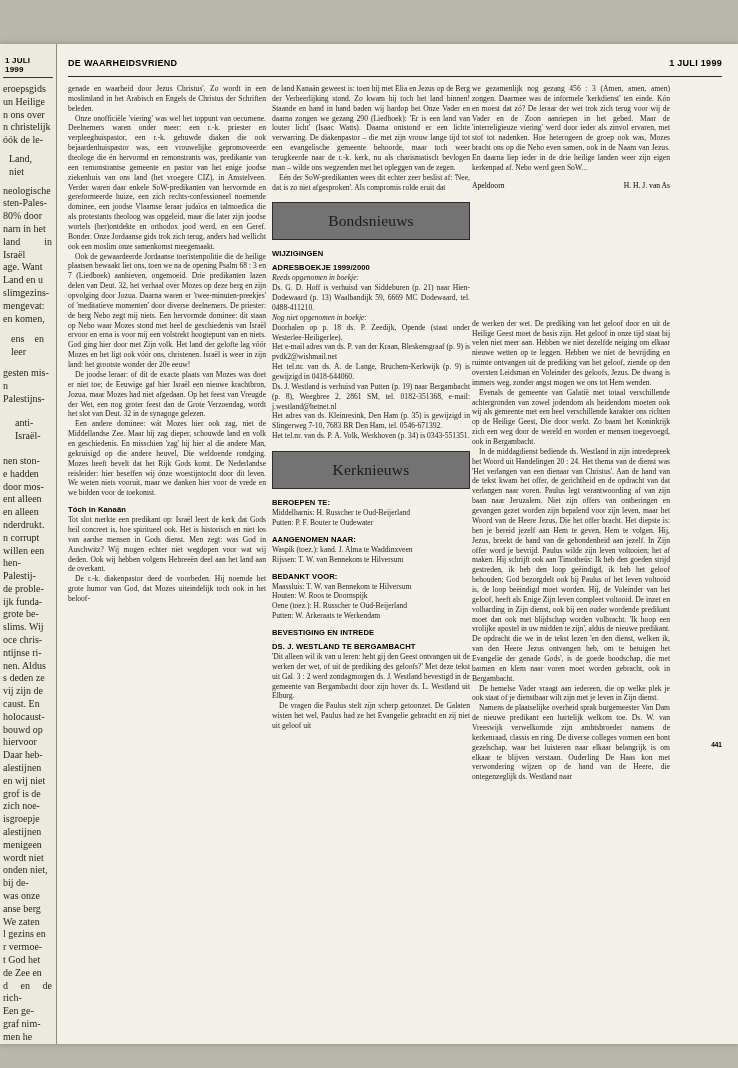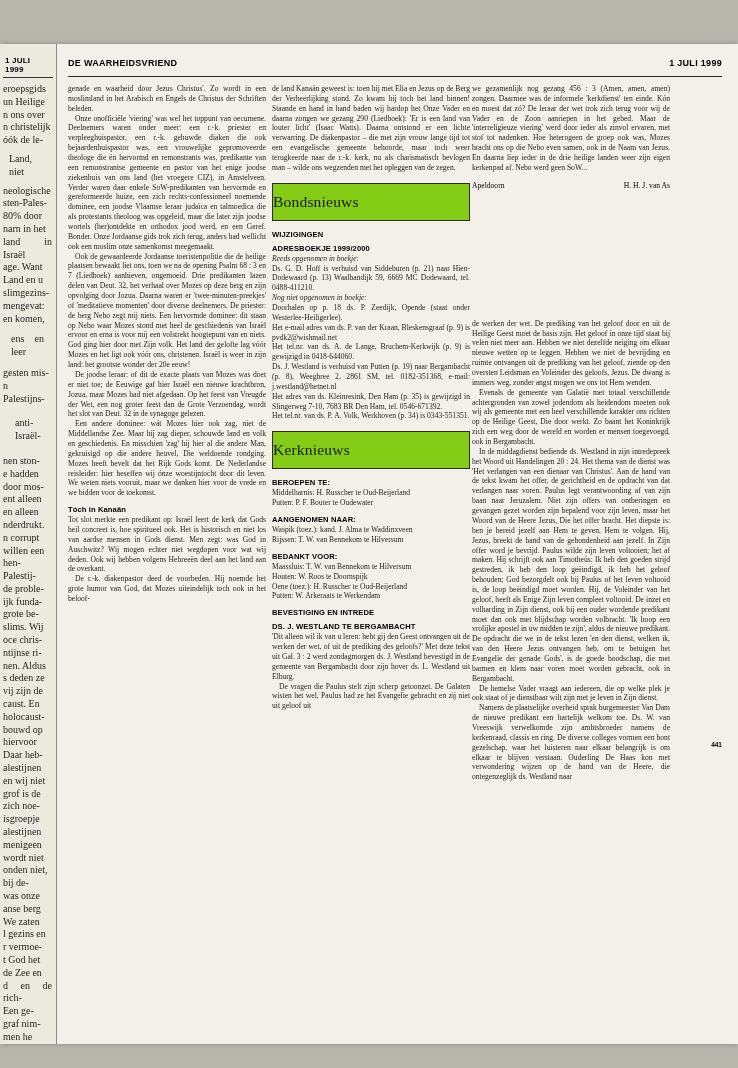--- a/index.html
+++ b/index.html
@@ -82,22 +82,22 @@
     height:12px;
   }
   .sig .place{position:absolute;left:0;top:0;}
   .sig .name{position:absolute;right:0;top:0;}
 
   
   .sec-box{
     border:1.1px solid #2b2b27;
     margin:10px 0 9px 0;
     padding:9px 0 9px 0;
-    text-align:left;
-    background:#84cc16;
+    text-align:center;
+    background:#737373;
   }
   .sec-box .t{
     font-family:"Liberation Serif", serif;
     font-size:15.5px;
     letter-spacing:.2px;
     color:#1a1a16;
   }
   h4.sub{
     font-family:"Liberation Sans", sans-serif;
     font-size:7.6px;
@@ -208,20 +208,21 @@
         <p>Ook de gewaardeerde Jordaanse toeristenpolitie die de heilige plaatsen bewaakt liet ons, toen we na de opening Psalm 68 : 3 en 7 (Liedboek) aanhieven, ongemoeid. Drie predikanten lazen delen van Deut. 32, het verhaal over Mozes op deze berg en zijn opvolging door Jozua. Daarna waren er 'twee-minuten-preekjes' of 'meditatieve momenten' door diverse deelnemers. De priester: de berg Nebo zegt mij niets. Een hervormde dominee: dit staan op Nebo waar Mozes stond met heel de geschiedenis van Israël ervoor en erna is voor mij een volstrekt hoogtepunt van en niets. God ging hier door met Zijn volk. Het land der gelofte lag vóór Mozes en het ligt ook vóór ons, christenen. Israël is weer in zijn land: het grootste wonder der 20e eeuw!</p>
         <p>De joodse leraar: of dit de exacte plaats van Mozes was doet er niet toe; de Eeuwige gaf hier Israël een nieuwe krachtbron, Jozua, maar Mozes had niet afgedaan. Op het feest van Vreugde der Wet, een nog groter feest dan de Grote Verzoendag, wordt het slot van Deut. 32 in de synagoge gelezen.</p>
         <p>Een andere dominee: wát Mozes hier ook zag, niet de Middellandse Zee. Maar híj zag dieper, schouwde land en volk en geschiedenis. En misschien 'zag' hij hier al die andere Man, gekruisigd op die andere heuvel, Die weldoende rondging. Mozes heeft bevelt dat het Rijk Gods komt. De Nederlandse reisleider: hier beseffen wij ónze woestijntocht door dit leven. We weten niets vooruit, maar we danken hier voor de vrede en we bidden voor de toekomst.</p>
         <h4 class="sub">Tóch in Kanaän</h4>
         <p class="first">Tot slot merkte een predikant op: Israël leert de kerk dat Gods heil concreet is, hoe spiritueel ook. Het is historisch en niet los van aardse mensen in Gods dienst. Men zegt: was God in Auschwitz? Wij mogen echter niet wegdopen voor wat wij deden. Ook wij hebben volgens Hebreeën deel aan het land aan de overkant.</p>
         <p>De r.-k. diakenpastor deed de voorbeden. Hij noemde het grote humor van God, dat Mozes uiteindelijk toch ook in het beloof-</p>
       </div>
 
       <div class="col c2">
         <p class="first">de land Kanaän geweest is: toen hij met Elia en Jezus op de Berg der Verheerlijking stond. Zo kwam hij toch het land binnen! Staande en hand in hand baden wij hardop het Onze Vader en daarna zongen we gezang 290 (Liedboek): 'Er is een land van louter licht' (Isaac Watts). Daarna ontstond er een lichte verwarring. De diakenpastor – die met zijn vrouw lange tijd tot een evangelische gemeente behoorde, maar toch weer terugkeerde naar de r.-k. kerk, nu als charismatisch bevlogen man – wilde ons wegzenden met het opleggen van de zegen.</p>
+        <p>Eén der SoW-predikanten wees dit echter zeer beslist af: 'Nee, dat is zo niet afgesproken'. Als compromis rolde eruit dat</p>
 
         <div class="sec-box">
           <div class="t">Bondsnieuws</div>
         </div>
 
         <h4 class="sub">WIJZIGINGEN</h4>
         <h4 class="sub tight">ADRESBOEKJE 1999/2000</h4>
         <p class="first ital small">Reeds opgenomen in boekje:</p>
         <p class="first small">Ds. G. D. Hoff is verhuisd van Siddeburen (p. 21) naar Hien-Dodewaard (p. 13) Waalbandijk 59, 6669 MC Dodewaard, tel. 0488-411210.</p>
         <p class="first ital small">Nog niet opgenomen in boekje:</p>

